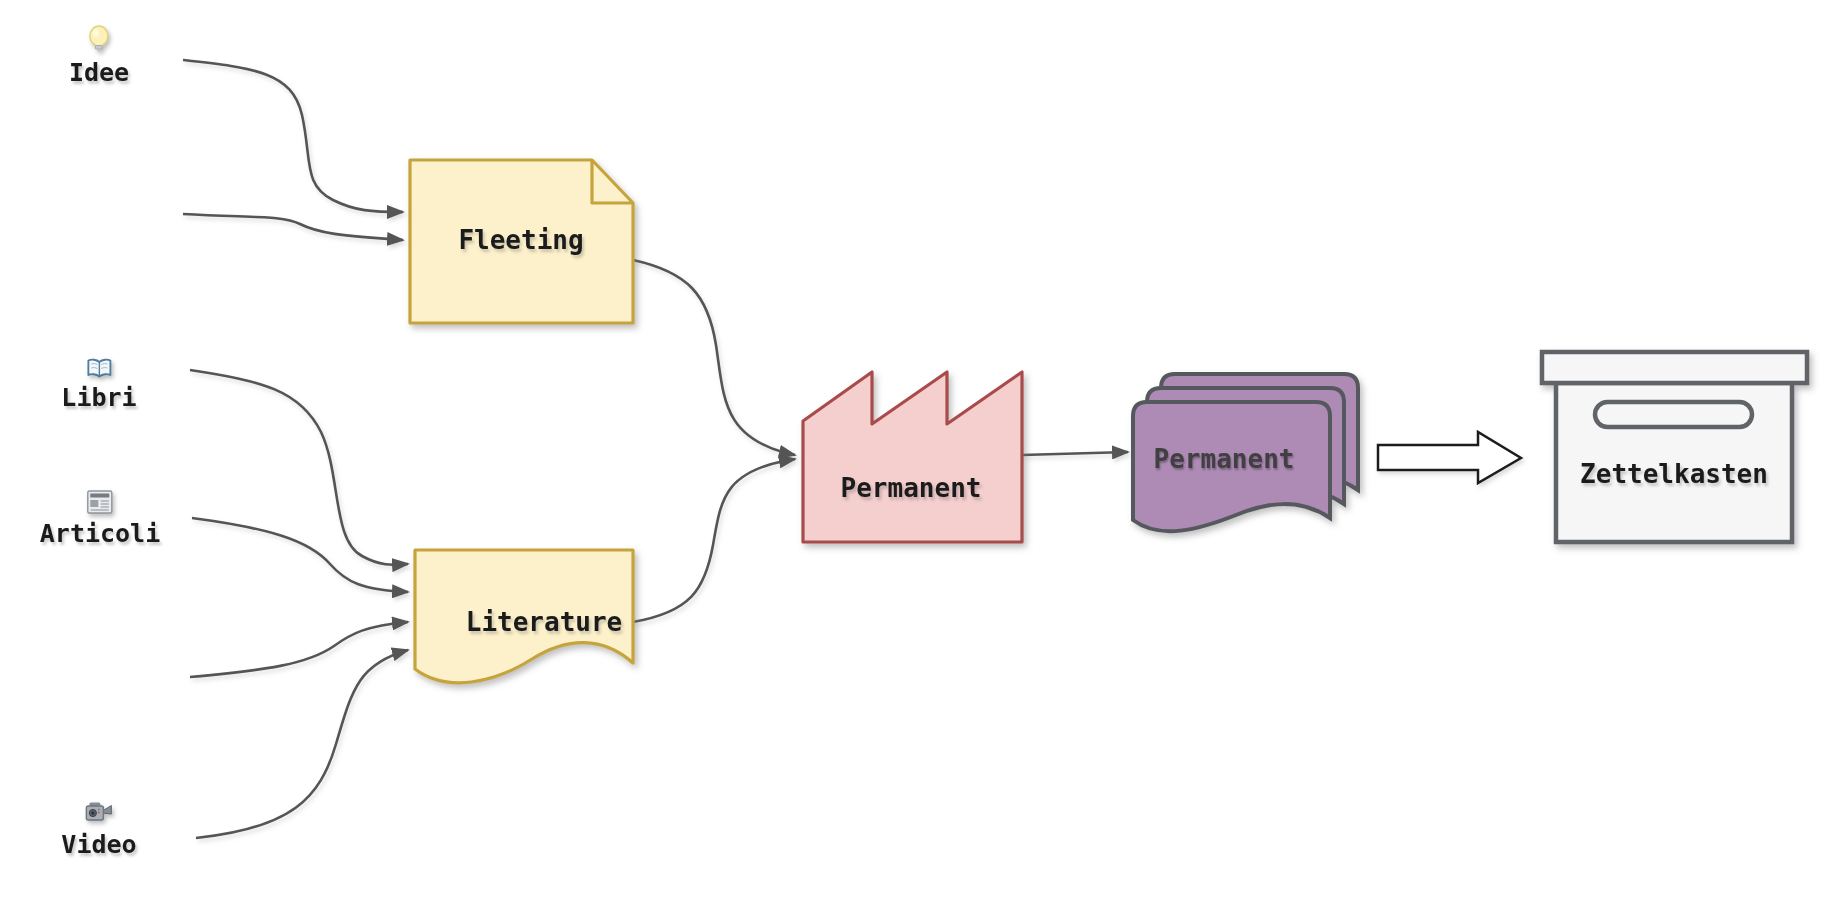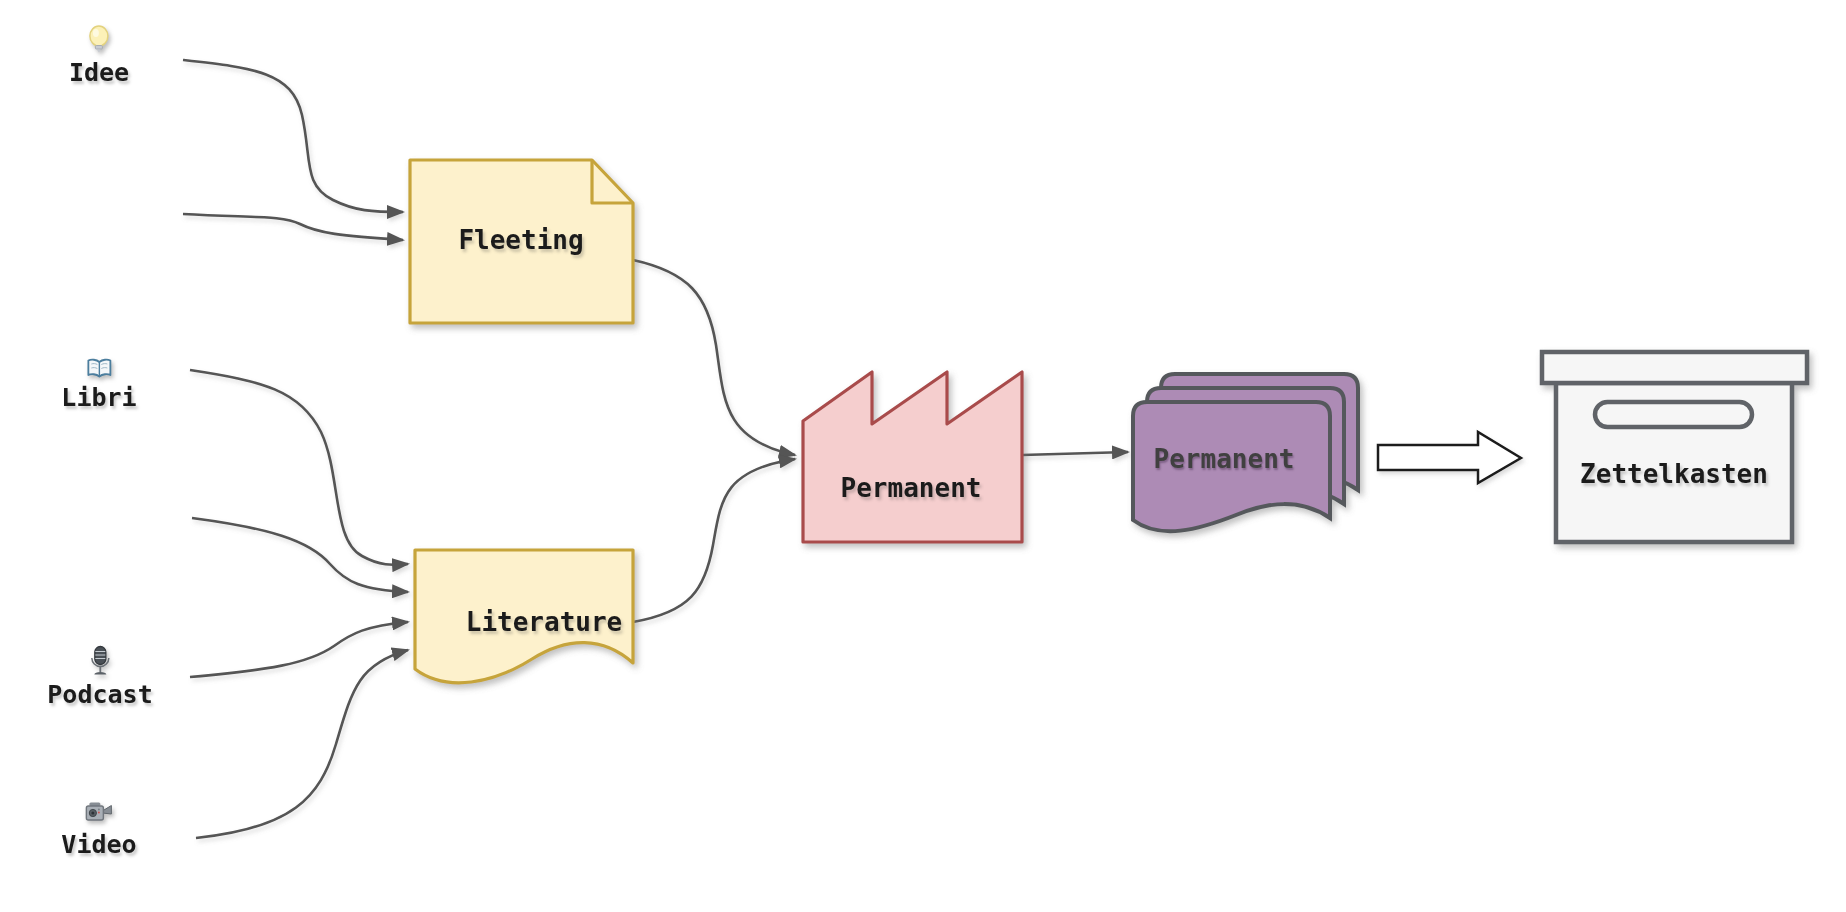--- a/index.html
+++ b/index.html
@@ -102,33 +102,32 @@
     <span class="icon">
       <svg width="26" height="22" viewBox="0 0 26 22">
         <path d="M13,4 C10,1.5 5,1 2,2.5 L2,17 C5,15.5 10,16 13,18.5 C16,16 21,15.5 24,17 L24,2.5 C21,1 16,1.5 13,4 Z" fill="#F4F7F9" stroke="#4C7E9E" stroke-width="1.8" stroke-linejoin="round"></path>
         <path d="M13,4 L13,18.5" stroke="#4C7E9E" stroke-width="1.4"></path>
         <path d="M5,6 C7,5.3 9,5.5 11,6.5 M5,10 C7,9.3 9,9.5 11,10.5 M15,6.5 C17,5.5 19,5.3 21,6 M15,10.5 C17,9.5 19,9.3 21,10" fill="none" stroke="#9FB8C8" stroke-width="1"></path>
       </svg>
     </span>
     <div class="label">Libri</div>
   </div>
 
-
-  <div class="source" style="left:100px;top:645px">
+  <div class="source" style="left:100px;top:488px">
     <span class="icon">
-      <svg width="26" height="32" viewBox="0 0 26 32">
-        <rect x="7.5" y="1.5" width="11" height="18" rx="5.5" fill="#4A5056" stroke="#33383D" stroke-width="1.3"></rect>
-        <path d="M8,6.5 h10 M8,10 h10 M8,13.5 h10" stroke="#C4CAD0" stroke-width="1.2"></path>
-        <path d="M4.5,13 a8.5,8.5 0 0 0 17,0" fill="none" stroke="#6A7076" stroke-width="1.5"></path>
-        <path d="M13,22 L13,27" stroke="#6A7076" stroke-width="1.8"></path>
-        <path d="M7,29.5 a6,2.4 0 0 1 12,0 z" fill="#5B6167"></path>
+      <svg width="28" height="28" viewBox="0 0 28 28">
+        <rect x="2" y="3" width="24" height="22" rx="1.5" fill="#E9EBED" stroke="#8F969C" stroke-width="1.4"></rect>
+        <rect x="4.5" y="5.5" width="19" height="4" fill="#747B82"></rect>
+        <rect x="4.5" y="12" width="8" height="7" fill="#9AA1A8"></rect>
+        <path d="M15,13 h8 M15,16 h8 M15,19 h8 M5,22 h18" stroke="#A9B0B6" stroke-width="1.3"></path>
       </svg>
     </span>
-    <div class="label">Podcast</div>
+    <div class="label">Articoli</div>
   </div>
+
 
   <div class="source" style="left:99px;top:799px">
     <span class="icon">
       <svg width="32" height="28" viewBox="0 0 32 28">
         <rect x="6" y="3.5" width="11" height="3.5" rx="1.5" fill="#878D94"></rect>
         <path d="M19,12 L28,6.5 L28,15 L19,14 Z" fill="#878D94" stroke="#60666C" stroke-width="1"></path>
         <rect x="3" y="7" width="17" height="14" rx="2" fill="#A9AFB6" stroke="#70767D" stroke-width="1.4"></rect>
         <circle cx="9.5" cy="14" r="3.6" fill="#585E64" stroke="#3E4449" stroke-width="1"></circle>
         <circle cx="9.5" cy="14" r="1.5" fill="#2E3338"></circle>
         <circle cx="15.5" cy="10.5" r="1" fill="#7A8087"></circle>

